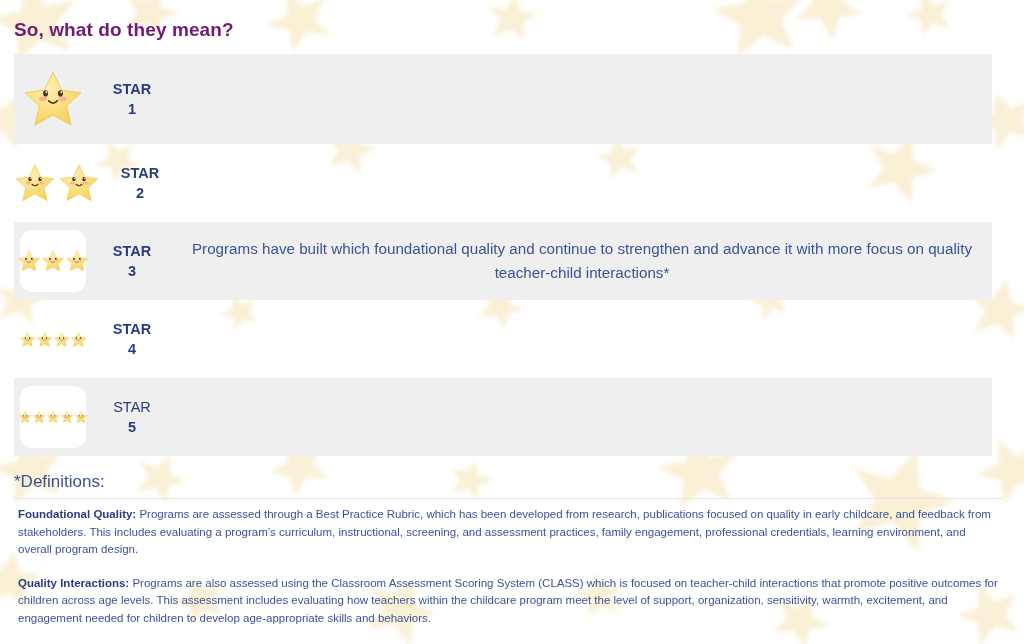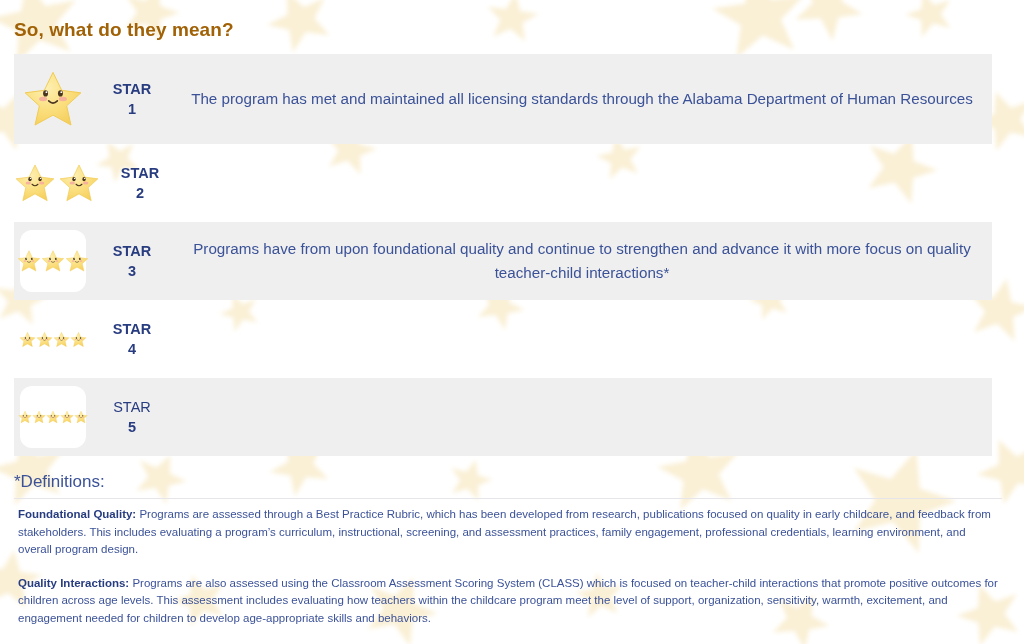--- a/index.html
+++ b/index.html
@@ -18,21 +18,21 @@
     width:1024px;height:644px;
     z-index:0;pointer-events:none;
   }
 
   #content{position:relative;z-index:2;}
 
   
   .page-title{
     font-size:19px;
     font-weight:bold;
-    color:#a16207;
+    color:#701a75;
     margin:0;
     padding:19px 0 0 14px;
     letter-spacing:.1px;
   }
 
   
   .star-table{
     margin:13px 0 0 0;
     padding:0;
   }
@@ -193,21 +193,20 @@
                 <circle cx="63.4" cy="39" r="1.5" fill="#fff"></circle>
                 <path d="M43 53 q7 7 14 0" stroke="#4a3520" stroke-width="2.6" fill="none" stroke-linecap="round"></path>
               </svg>
             </div>
         </div>
       </div>
       <div class="label-cell bold">
         <span class="lbl-word">STAR</span>
         <span class="lbl-num">1</span>
       </div>
-      <div class="desc-cell">The program has met and maintained all licensing standards through the Alabama Department of Human Resources</div>
     </div>
 
     <div class="star-row plain row-2">
       <div class="icon-cell">
         <div class="star-card nocard">
           <div class="star-group" style="gap: 2px;">
               <svg width="42" height="42" viewBox="0 0 100 100">
                 <defs>
                   <radialGradient id="g42" cx="38%" cy="30%" r="75%">
                     <stop offset="0%" stop-color="#fdf0b4"></stop>
@@ -305,21 +304,21 @@
                 <circle cx="63.4" cy="39" r="1.5" fill="#fff"></circle>
                 <path d="M43 53 q7 7 14 0" stroke="#4a3520" stroke-width="2.6" fill="none" stroke-linecap="round"></path>
               </svg>
             </div>
         </div>
       </div>
       <div class="label-cell bold">
         <span class="lbl-word">STAR</span>
         <span class="lbl-num">3</span>
       </div>
-      <div class="desc-cell">Programs have from upon foundational quality and continue to strengthen and advance it with more focus on quality teacher-child interactions*</div>
+      <div class="desc-cell">Programs have built which foundational quality and continue to strengthen and advance it with more focus on quality teacher-child interactions*</div>
     </div>
 
     <div class="star-row plain row-4">
       <div class="icon-cell">
         <div class="star-card nocard">
           <div class="star-group" style="gap: 0px;">
               <svg width="17" height="17" viewBox="0 0 100 100">
                 <defs>
                   <radialGradient id="g17" cx="38%" cy="30%" r="75%">
                     <stop offset="0%" stop-color="#fdf0b4"></stop>

